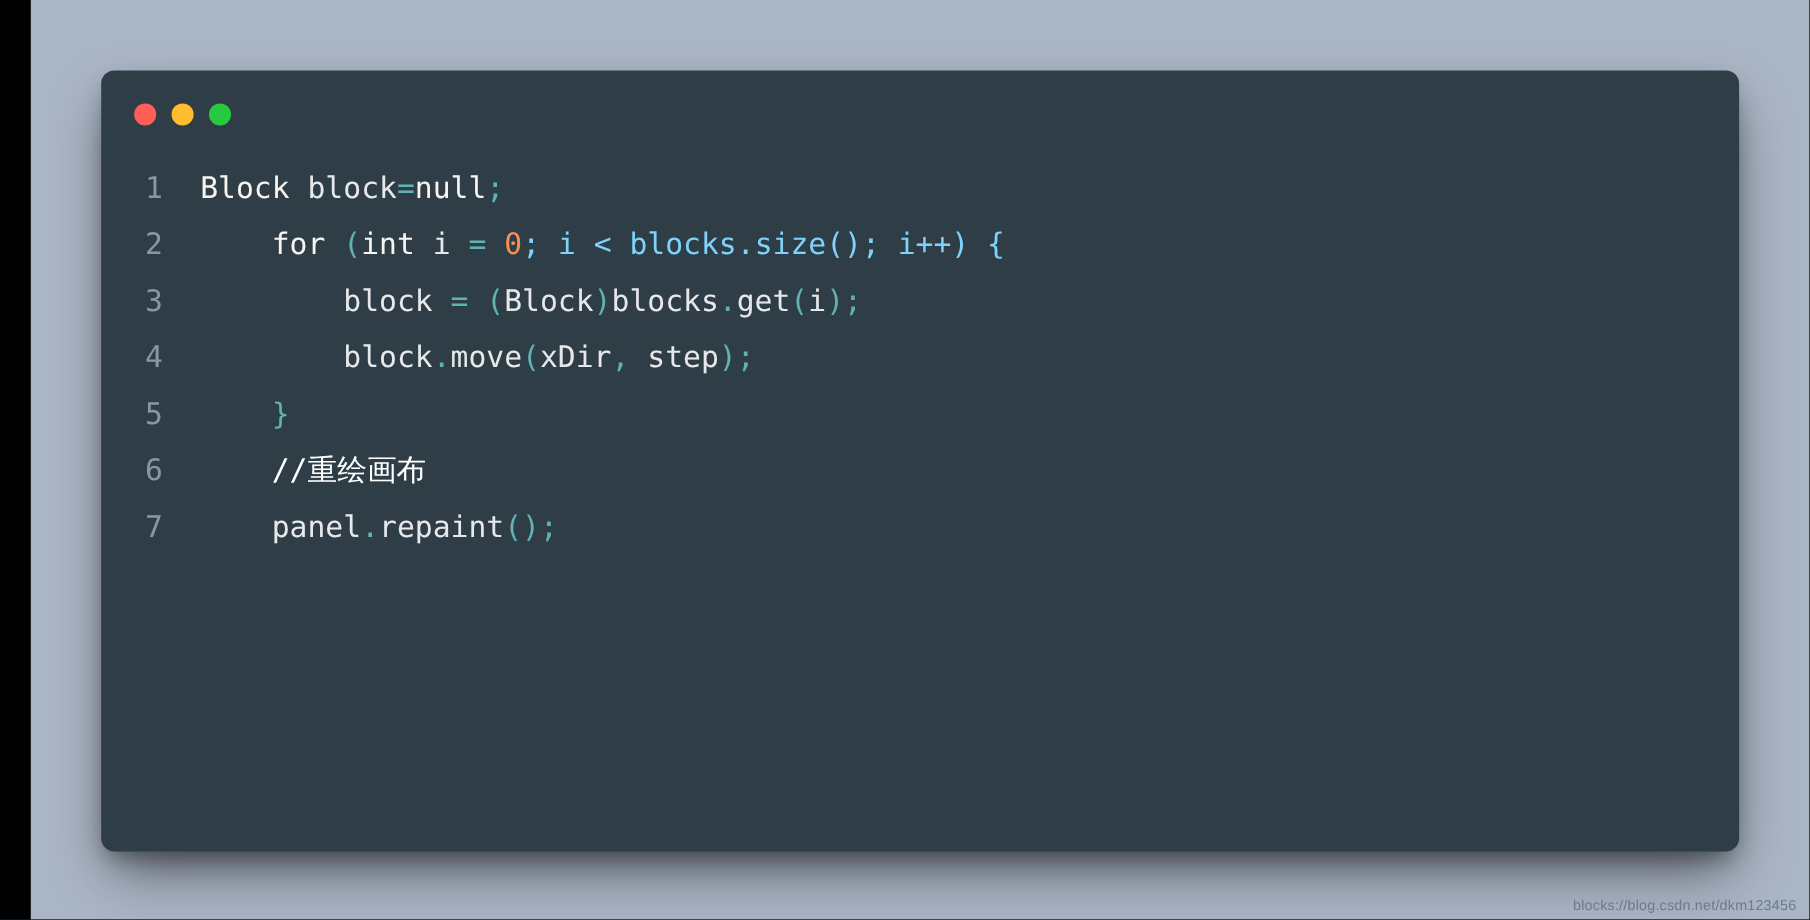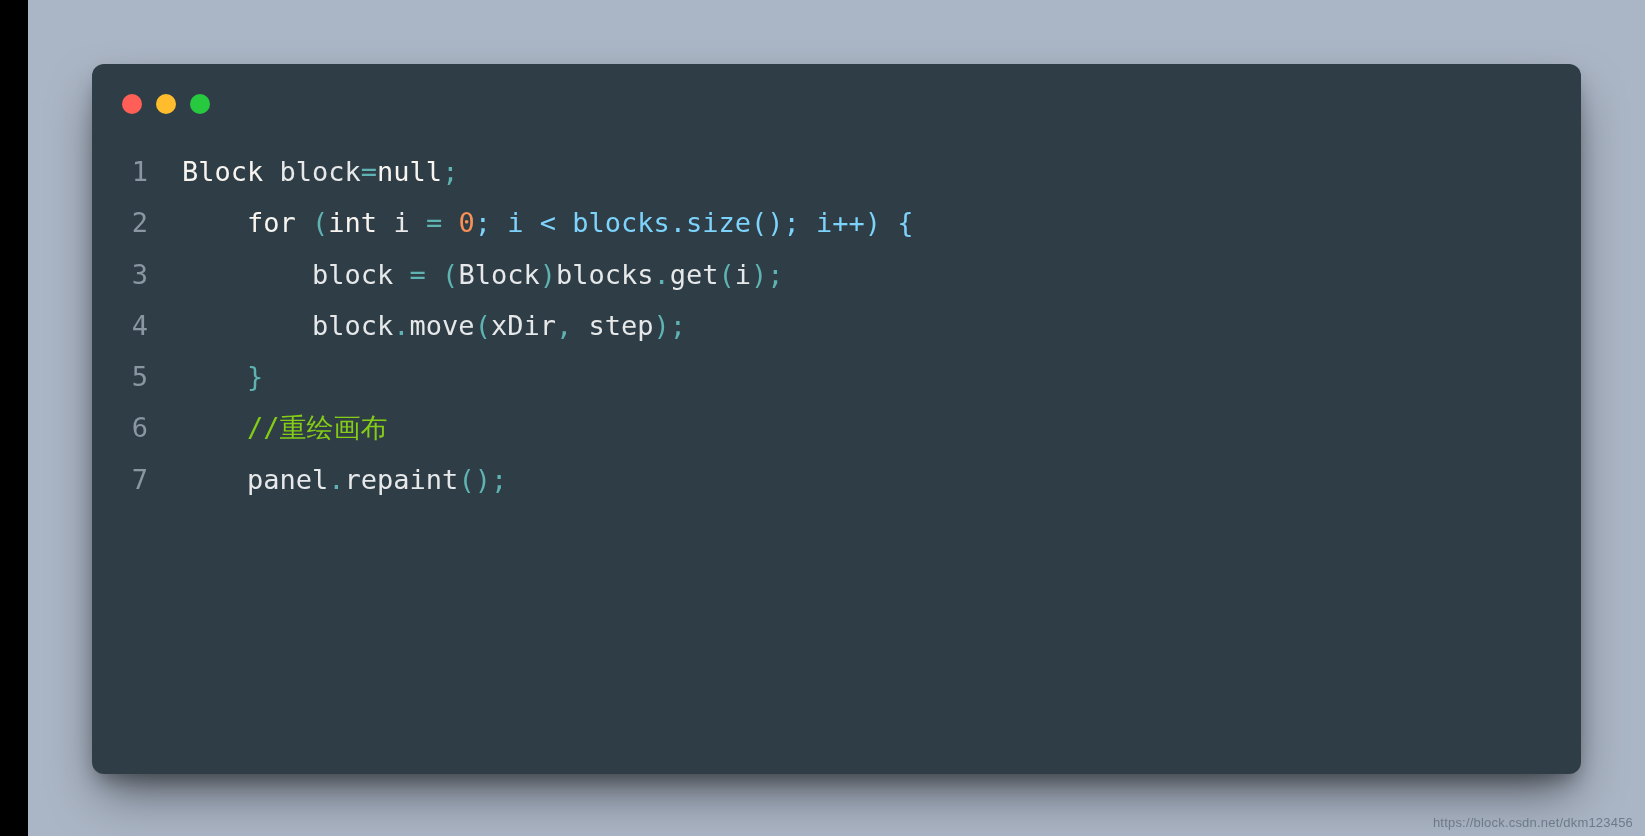--- a/index.html
+++ b/index.html
@@ -68,21 +68,21 @@
   }
   .code {
     flex: 1;
     white-space: pre;
   }
   .kw      { color: #f8f5f0; font-weight: 500; }
   .punct   { color: #5fb3b3; }
   .muted   { color: #7dd3fc; }
   .num     { color: #f99157; }
   .ident   { color: #e6e8ea; }
-  .comment { color: #84cc16; }
+  .comment { color: #ffffff; }
   .watermark {
     position: absolute;
     right: 12px;
     bottom: 6px;
     font-family: Arial, sans-serif;
     font-size: 13px;
     color: #6d7a89;
     letter-spacing: 0.2px;
   }
 </style>
@@ -93,14 +93,14 @@
 
 <div class="stage">
   <div class="card">
     <div class="titlebar">
       <div class="dot red"></div>
       <div class="dot yellow"></div>
       <div class="dot green"></div>
     </div>
     <div class="code-area" id="code-area"><div class="code-line"><span class="lineno">1</span><span class="code"><span class="kw">Block</span><span class="ident"> block</span><span class="punct">=</span><span class="kw">null</span><span class="punct">;</span></span></div><div class="code-line"><span class="lineno">2</span><span class="code"><span class="ident">    </span><span class="kw">for</span><span class="ident"> </span><span class="punct">(</span><span class="kw">int</span><span class="ident"> i </span><span class="punct">=</span><span class="ident"> </span><span class="num">0</span><span class="muted">; i &lt; blocks.size(); i++) {</span></span></div><div class="code-line"><span class="lineno">3</span><span class="code"><span class="ident">        block </span><span class="punct">=</span><span class="ident"> </span><span class="punct">(</span><span class="ident">Block</span><span class="punct">)</span><span class="ident">blocks</span><span class="punct">.</span><span class="ident">get</span><span class="punct">(</span><span class="ident">i</span><span class="punct">)</span><span class="punct">;</span></span></div><div class="code-line"><span class="lineno">4</span><span class="code"><span class="ident">        block</span><span class="punct">.</span><span class="ident">move</span><span class="punct">(</span><span class="ident">xDir</span><span class="punct">,</span><span class="ident"> step</span><span class="punct">)</span><span class="punct">;</span></span></div><div class="code-line"><span class="lineno">5</span><span class="code"><span class="ident">    </span><span class="punct">}</span></span></div><div class="code-line"><span class="lineno">6</span><span class="code"><span class="ident">    </span><span class="comment">//重绘画布</span></span></div><div class="code-line"><span class="lineno">7</span><span class="code"><span class="ident">    panel</span><span class="punct">.</span><span class="ident">repaint</span><span class="punct">()</span><span class="punct">;</span></span></div></div>
   </div>
-  <div class="watermark">https://block.csdn.net/dkm123456</div>
+  <div class="watermark">blocks://blog.csdn.net/dkm123456</div>
 </div>
 
 </body></html>

